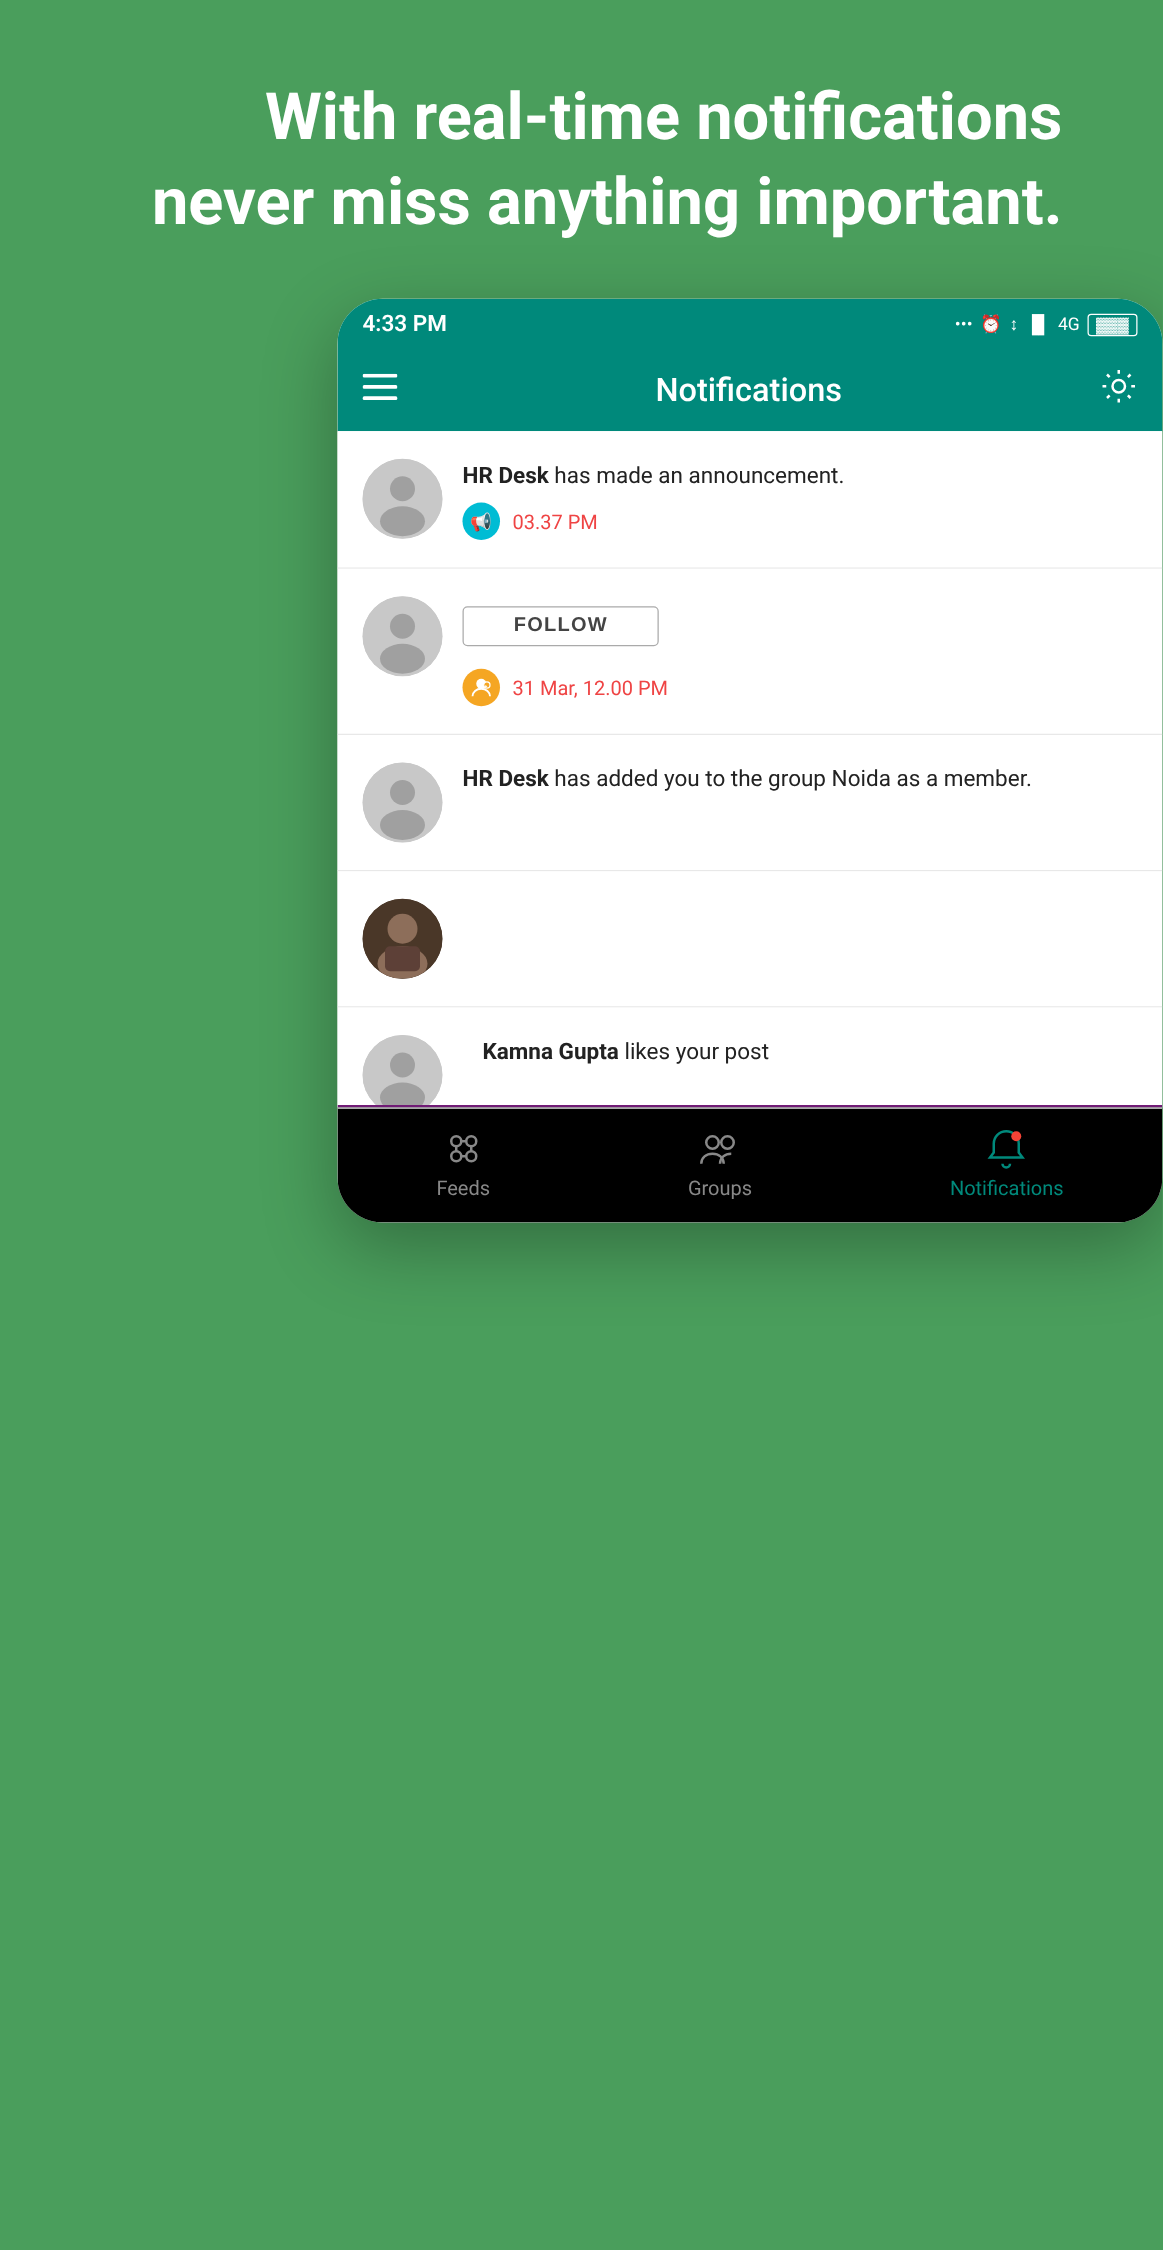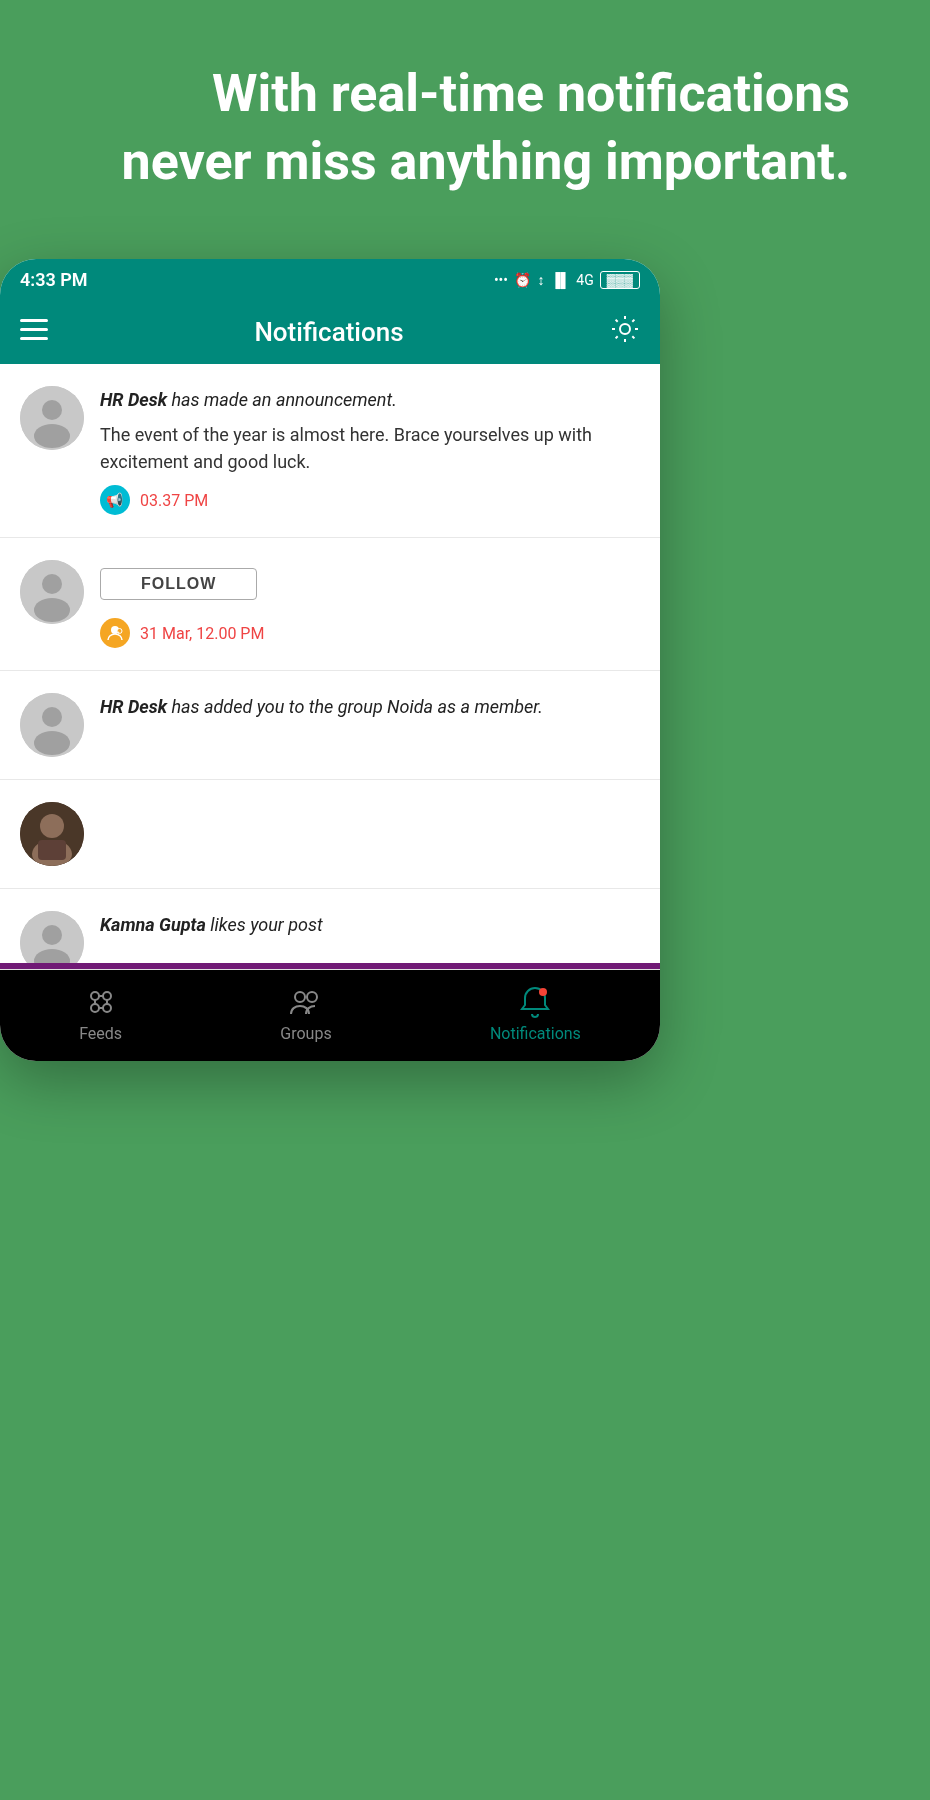--- a/index.html
+++ b/index.html
@@ -18,22 +18,22 @@
       color: white;
     }
     .hero-text h1 {
       font-size: 52px;
       font-weight: 700;
       line-height: 1.3;
     }
 
     .phone-wrapper {
       display: flex;
-      justify-content: flex-start;
-      margin-top: 24px;
+      justify-content: flex-end;
+      margin-top: 4px;
     }
 
     .phone {
       width: 660px;
       background: white;
       border-radius: 36px;
       overflow: hidden;
       box-shadow: 0 20px 60px rgba(0,0,0,0.3);
     }
 
@@ -121,21 +121,20 @@
     }
 
     .notif-content {
       flex: 1;
     }
     .notif-text {
       font-size: 18px;
       color: #222;
       line-height: 1.5;
       margin-bottom: 8px;
-      font-style: italic;
     }
     .notif-text strong {
       font-weight: 700;
     }
     .notif-body {
       font-size: 18px;
       color: #333;
       line-height: 1.5;
       margin-bottom: 10px;
     }
@@ -200,22 +199,22 @@
     }
     .nav-label.active {
       color: #00897b;
     }
 
     
     .notif-item-partial {
       background: white;
       padding: 22px 20px 10px;
       display: flex;
-      gap: 16px;
-      border-bottom: 6px solid #701a75;
+      gap: 32px;
+      border-bottom: 2px solid #701a75;
       overflow: hidden;
       max-height: 80px;
     }
 
     
     .silhouette-avatar {
       background: #c8c8c8;
     }
   </style>
 </head>
@@ -264,21 +263,20 @@
           <svg viewBox="0 0 64 64" fill="none">
             <circle cx="32" cy="32" r="32" fill="#c8c8c8"></circle>
             <circle cx="32" cy="24" r="10" fill="#a0a0a0"></circle>
             <ellipse cx="32" cy="50" rx="18" ry="12" fill="#a0a0a0"></ellipse>
           </svg>
         </div>
         <div class="notif-content">
           <div class="notif-text">
             <strong>HR Desk</strong><span> has made an announcement.</span>
           </div>
-          <div class="notif-body">The event of the year is almost here. Brace yourselves up with excitement and good luck.</div>
           <div class="notif-meta">
             <div class="notif-meta-icon" style="background:#00bcd4;">📢</div>
             <span class="meta-time">03.37 PM</span>
           </div>
         </div>
       </div>
 
       <div class="notif-item">
         <div class="avatar silhouette-avatar">
           <svg viewBox="0 0 64 64" fill="none">

